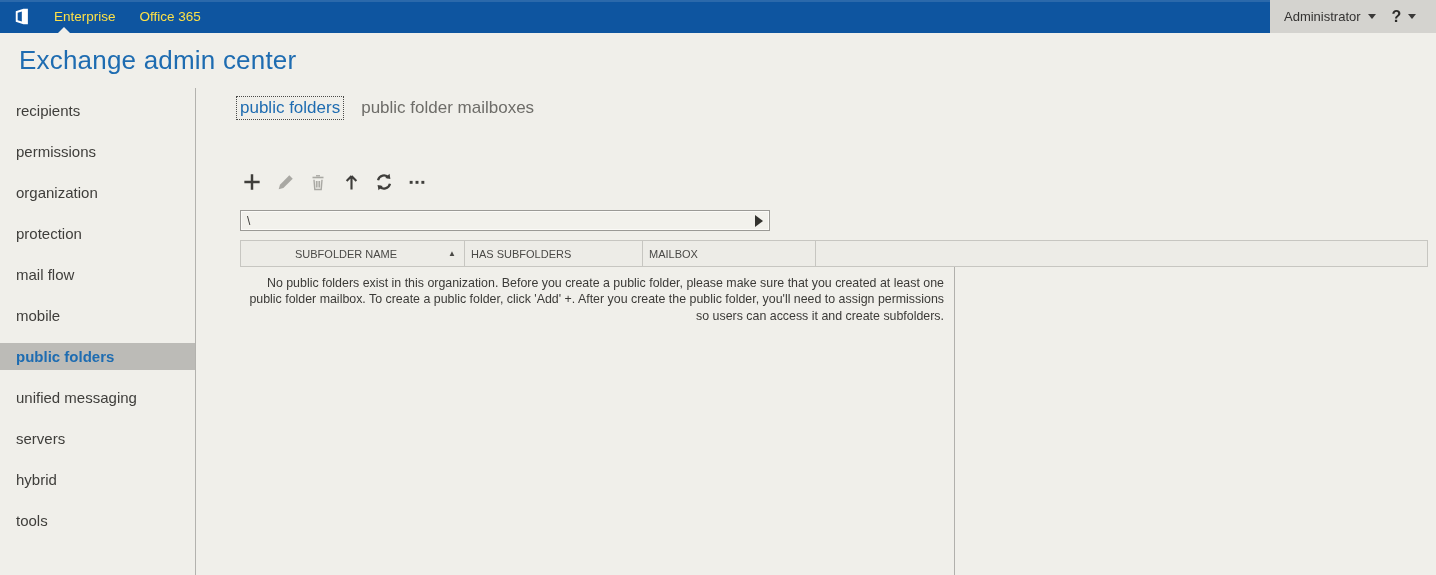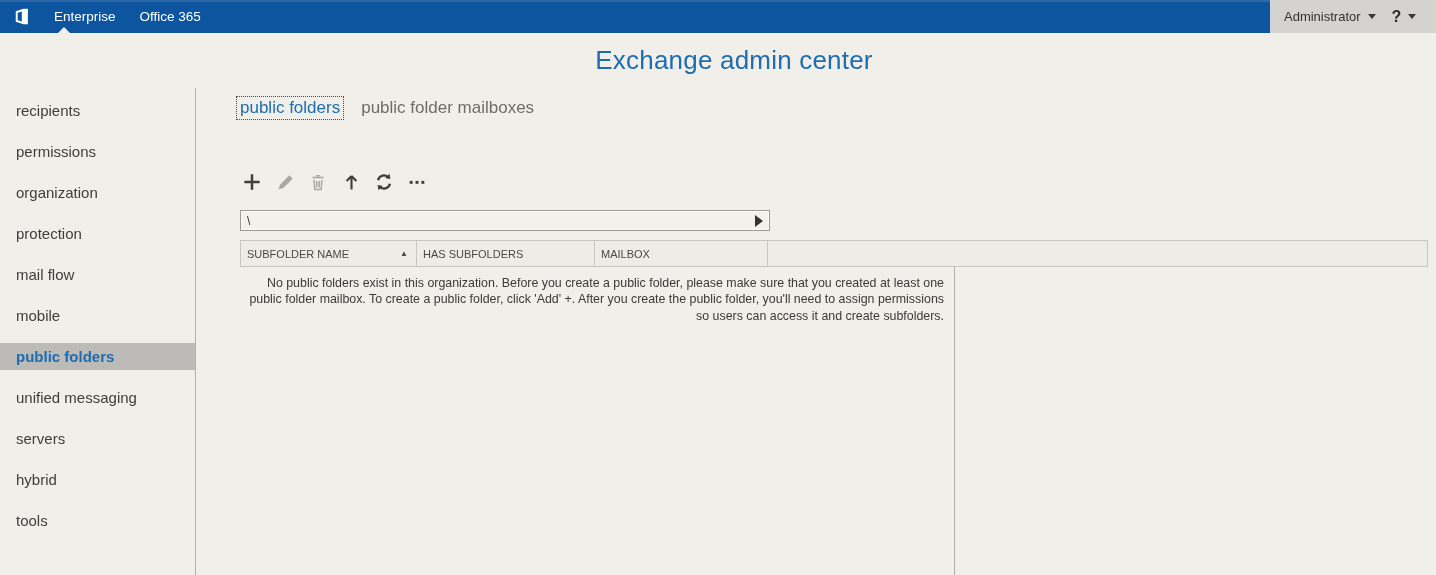--- a/index.html
+++ b/index.html
@@ -4,30 +4,30 @@
 <style>
   * { margin:0; padding:0; box-sizing:border-box; }
   html,body { width:1436px; height:575px; overflow:hidden; }
   body { background:#f0efea; font-family:"Liberation Sans", sans-serif; color:#3f3e3b; }
 
   
   .topbar { height:33px; background:#0e55a0; display:flex; align-items:center; position:relative;
             box-shadow:inset 0 2px 0 rgba(255,255,255,0.12); }
   .brand { margin-left:13px; display:flex; align-items:center; }
   .top-nav { display:flex; align-items:center; height:100%; }
-  .top-nav-item { color:#ffffff; font-size:13.5px; margin-left:24px; height:100%; display:flex; align-items:center; cursor:pointer; }
+  .top-nav-item { color:#fde047; font-size:13.5px; margin-left:24px; height:100%; display:flex; align-items:center; cursor:pointer; }
   .nav-notch { position:absolute; bottom:0; left:58px; width:0; height:0;
                border-left:6px solid transparent; border-right:6px solid transparent; border-bottom:6px solid #f0efea; }
   .topbar-right { margin-left:auto; height:100%; width:166px; background:#d4d3cf; display:flex; align-items:center; padding:0 12px 0 14px; }
   .user-name { font-size:13px; color:#333231; }
   .caret { width:0; height:0; border-left:4px solid transparent; border-right:4px solid transparent; border-top:5px solid #3a3938; margin-left:7px; }
   .help-q { font-size:16px; font-weight:bold; color:#2b2a28; margin-left:16px; }
 
   
-  .titlebar { height:55px; padding:12px 0 0 32px;text-align:center; }
+  .titlebar { height:55px; padding:12px 0 0 19px; }
   .page-title { font-size:26px; font-weight:normal; color:#1e6cb1; letter-spacing:0.2px; }
 
   
   .layout { display:flex; height:487px; }
   .sidebar { width:196px; border-right:1px solid #b3b2ae; padding-top:9px; flex-shrink:0; }
   .side-item { height:27px; line-height:27px; padding-left:16px; margin-bottom:14px; font-size:15px; color:#3f3e3b; cursor:pointer; white-space:nowrap; }
   .side-item.selected { background:#bcbbb7; color:#1e6cb1; font-weight:bold; }
 
   .content { flex:1; padding-left:44px; position:relative; display:flex; flex-direction:column; }
 
@@ -46,21 +46,21 @@
   .disabled .ic-stroke { stroke:#a9a8a3; }
   .disabled .ic-fill { fill:#a9a8a3; }
 
   
   .pathbar { margin-top:17px; width:530px; height:21px; border:1px solid #9b9a96; background:#f2f1ec;
              display:flex; align-items:center; padding:0 6px; box-shadow:inset 0 0 0 1px #fbfaf7; }
   .path-value { font-size:12px; color:#3b3a37; }
   .path-arrow { margin-left:auto; width:0; height:0; border-top:6px solid transparent; border-bottom:6px solid transparent; border-left:8px solid #34332f; cursor:pointer; }
 
   
-  .grid-header { margin-top:9px; margin-right:8px; height:27px; display:flex; border:1px solid #c7c6c1; background:#edece7; }
+  .grid-header { margin-top:9px; margin-right:8px; height:27px; display:flex; border:1px solid #c7c6c1; background:#edece7;padding-left:48px; }
   .col { height:100%; display:flex; align-items:center; padding:0 6px; font-size:11px; color:#4a4946; position:relative; flex-shrink:0; }
   .col + .col { border-left:1px solid #c7c6c1; }
   .col-0 { width:175px; } .col-1 { width:178px; } .col-2 { width:187px; } .col-3 { width:173px; }
   .col-4 { flex:1; }
   .sort-arrow { position:absolute; right:8px; font-size:8px; color:#4a4946; }
 
   
   .grid-body { flex:1; display:flex; }
   .list-pane { width:715px; flex-shrink:0; border-right:1px solid #b1b0ac; padding:8px 10px 0 6px; }
   .empty-msg { font-size:12.4px; line-height:1.32; color:#3b3a37; text-align:right; }

